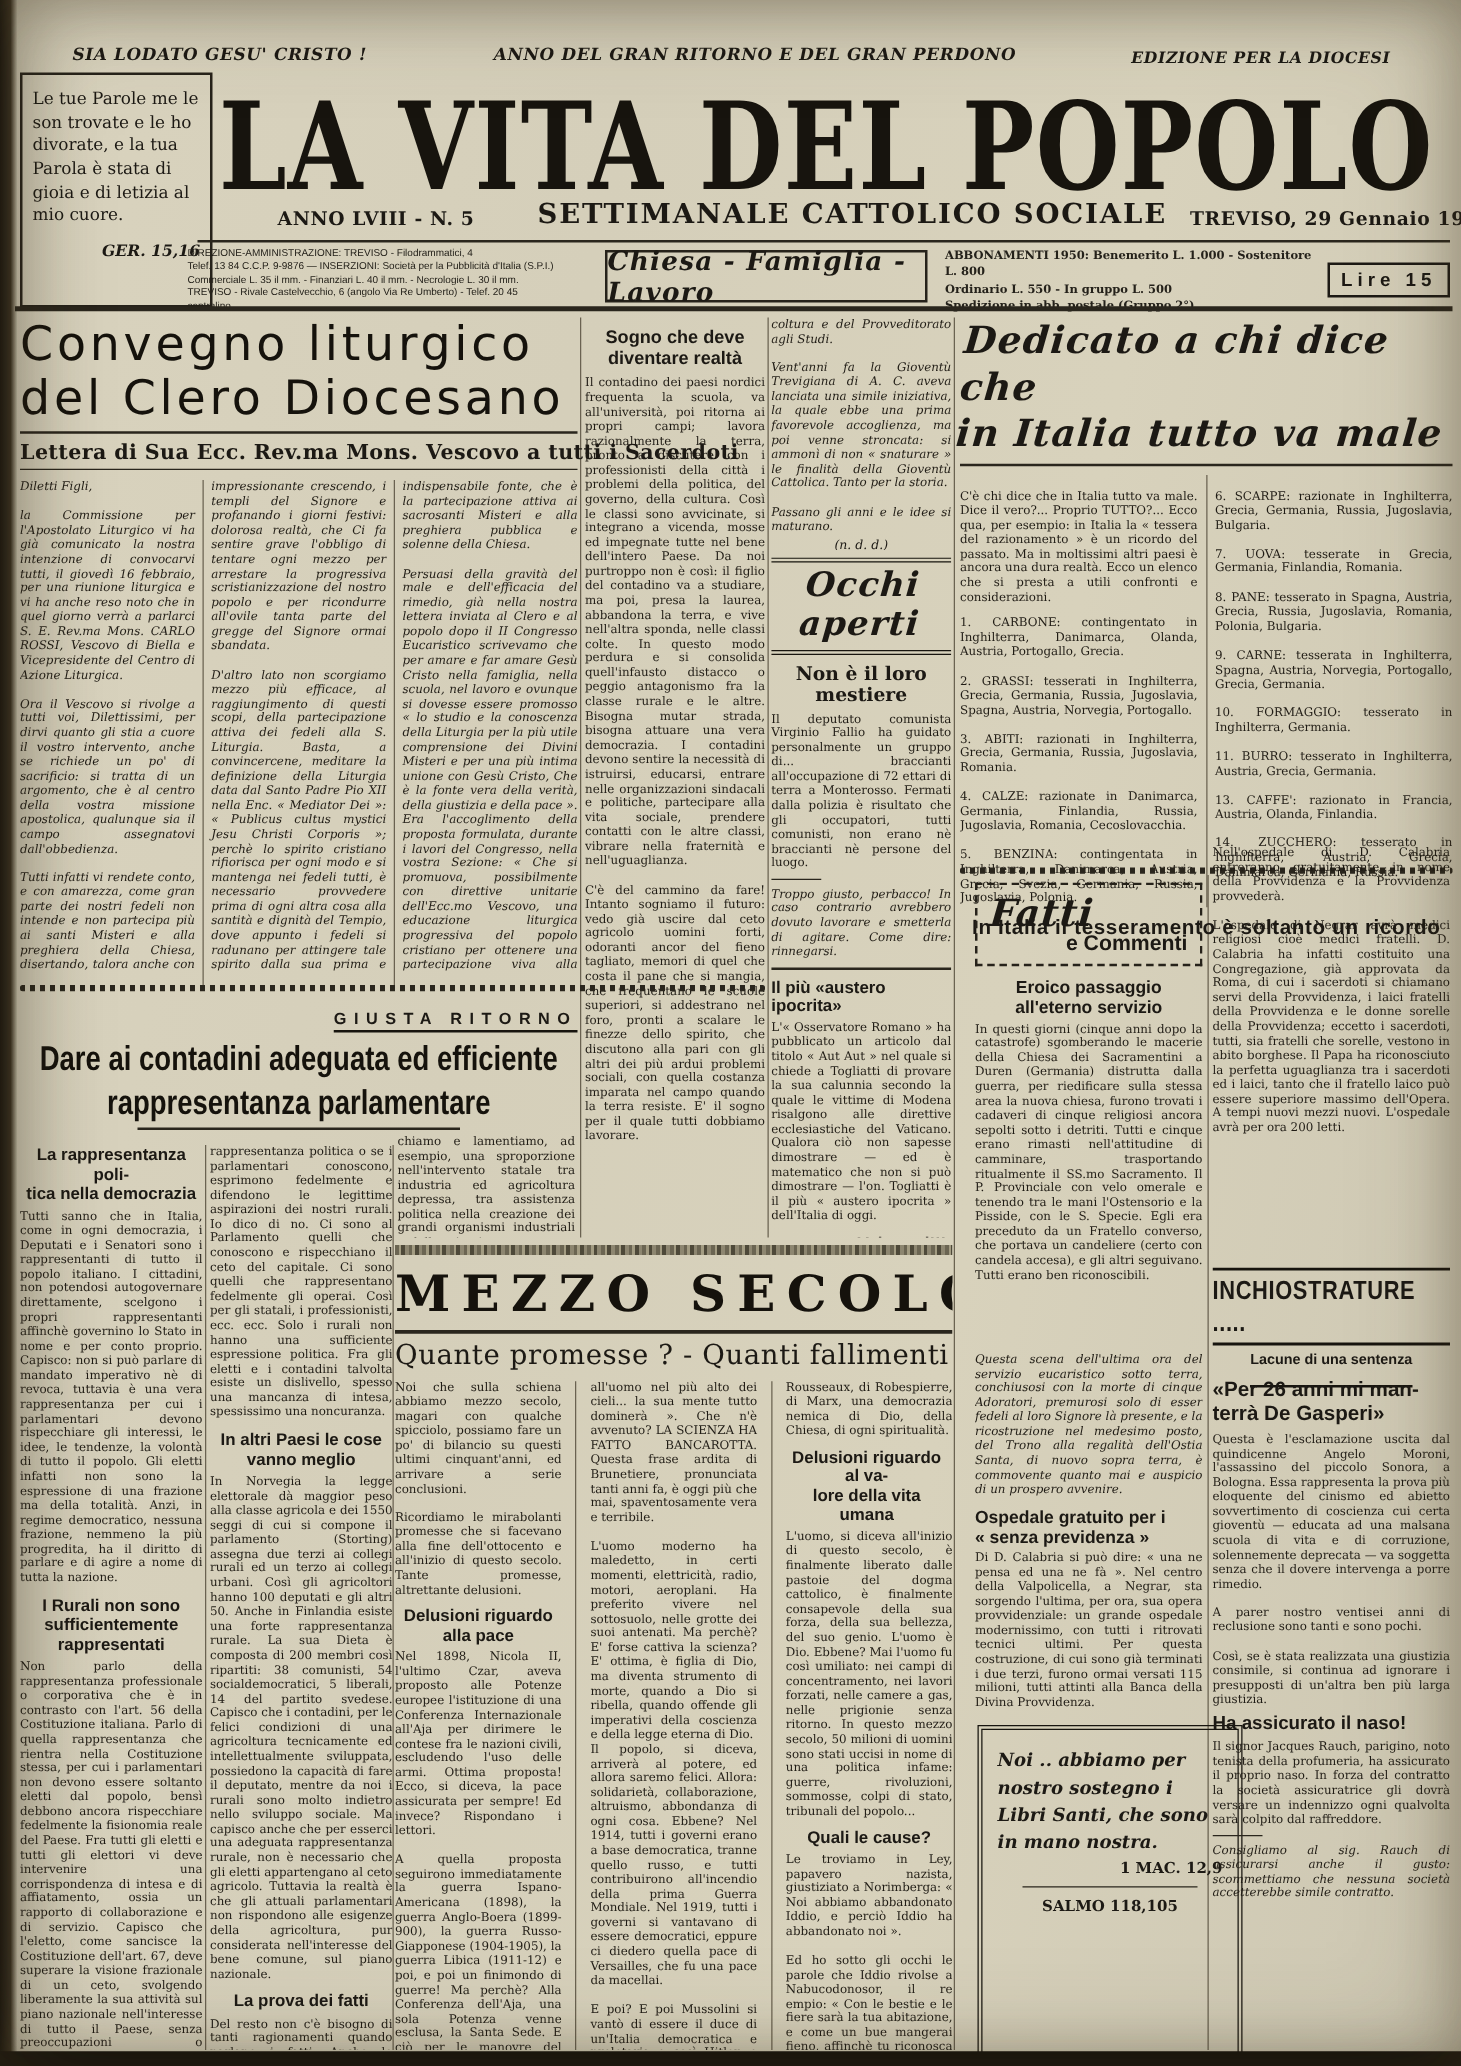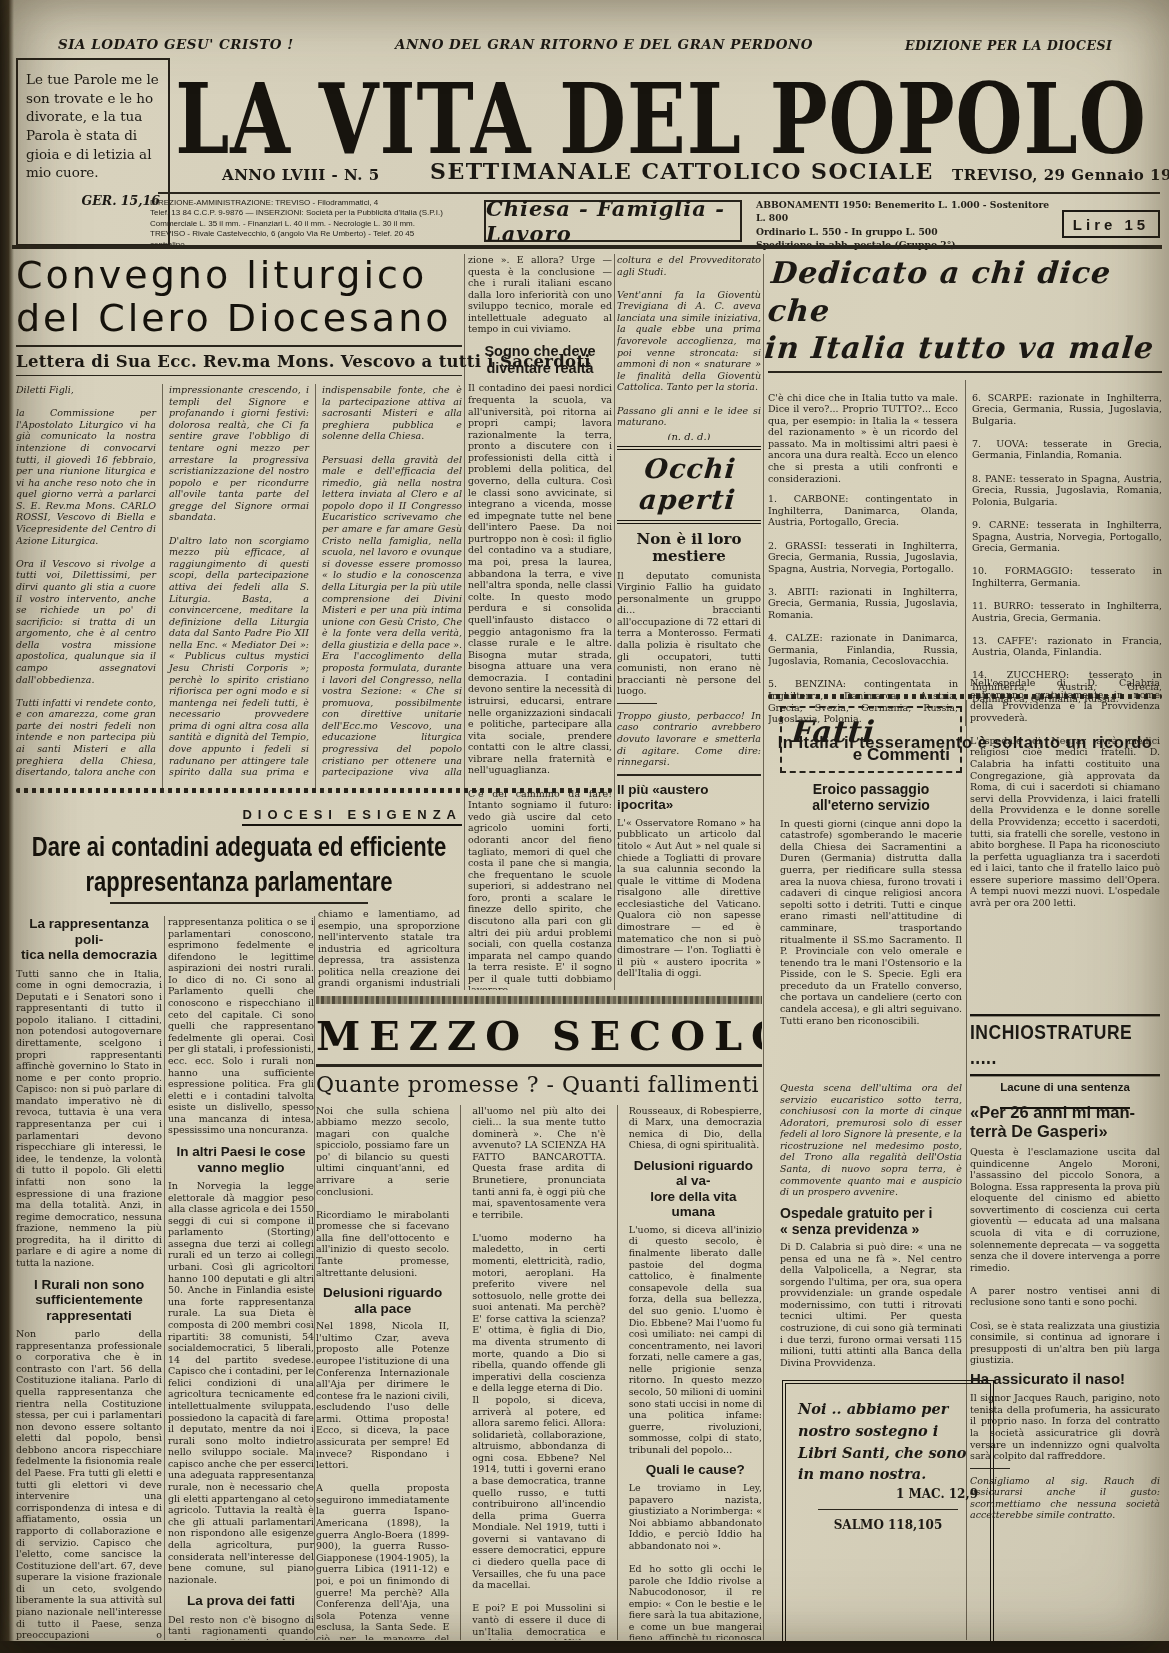--- a/index.html
+++ b/index.html
@@ -111,21 +111,20 @@
 Adesso dunque dobbiamo venire a quelle « direttive unitarie », che voi desiderate e che Noi vogliamo darvi, perchè il lavoro proceda con ordine in tutte le Parrocchie e Chiese della Città e Diocesi, e sia fruttuoso. Prima però riteniamo molto utile che tutti abbiate ad ascoltare la relazione che il suddetto Ecc.mo Vescovo di Biella farà al Clero il 16 febbraio, presso il Palazzo Filodrammatici, non essendo ancora il Seminario in condizioni di accoglierVi.
 
 Frattanto vi invitiamo a fervidamente raccomandare a Gesù e a Maria il nostro convegno e il lavoro liturgico, che lo seguirà, mentre di gran cuore benediciamo voi, i vostri fedeli e tutte le vostre sante iniziative.
 
 Treviso, Festa della Conversione di S. Paolo 1950, A. S.
 
 † ANTONIO, Vescovo</div>
   </div>
 
   <div class="abs col-block" style="left:468px;top:254px;width:144px;height:736px;">
-    <div class="body-txt">zione ». E allora? Urge — questa è la conclusione — che i rurali italiani escano dalla loro inferiorità con uno sviluppo tecnico, morale ed intellettuale adeguato al tempo in cui viviamo.</div>
     <div class="sec-sub" style="font-size:14.5px;margin:8px 0 6px 0;white-space:pre-line;">Sogno che deve
 diventare realtà</div>
     <div class="body-txt">Il contadino dei paesi nordici frequenta la scuola, va all'università, poi ritorna ai propri campi; lavora razionalmente la terra, pronto a discutere con i professionisti della città i problemi della politica, del governo, della cultura. Così le classi sono avvicinate, si integrano a vicenda, mosse ed impegnate tutte nel bene dell'intero Paese. Da noi purtroppo non è così: il figlio del contadino va a studiare, ma poi, presa la laurea, abbandona la terra, e vive nell'altra sponda, nelle classi colte. In questo modo perdura e si consolida quell'infausto distacco o peggio antagonismo fra la classe rurale e le altre. Bisogna mutar strada, bisogna attuare una vera democrazia. I contadini devono sentire la necessità di istruirsi, educarsi, entrare nelle organizzazioni sindacali e politiche, partecipare alla vita sociale, prendere contatti con le altre classi, vibrare nella fraternità e nell'uguaglianza.
 
 C'è del cammino da fare! Intanto sogniamo il futuro: vedo già uscire dal ceto agricolo uomini forti, odoranti ancor del fieno tagliato, memori di quel che costa il pane che si mangia, che frequentano le scuole superiori, si addestrano nel foro, pronti a scalare le finezze dello spirito, che discutono alla pari con gli altri dei più ardui problemi sociali, con quella costanza imparata nel campo quando la terra resiste. E' il sogno per il quale tutti dobbiamo lavorare.</div>
 
   </div>
 
   <div class="abs col-block" style="left:617px;top:254px;width:144px;height:186px;">
     <div class="body-txt italic">coltura e del Provveditorato agli Studi.
@@ -242,21 +241,21 @@
   </div>
   <div class="abs col-block" style="left:970px;top:1370px;width:190px;height:270px;">
     <div class="sec-sub" style="text-align:left;font-size:15px;margin:0 0 5px 0;">Ha assicurato il naso!</div>
     <div class="body-txt">Il signor Jacques Rauch, parigino, noto tenista della profumeria, ha assicurato il proprio naso. In forza del contratto la società assicuratrice gli dovrà versare un indennizzo ogni qualvolta sarà colpito dal raffreddore.</div>
     <div class="hline" style="width:40px;height:1px;margin:6px 0;"></div>
     <div class="body-txt italic">Consigliamo al sig. Rauch di assicurarsi anche il gusto: scommettiamo che nessuna società accetterebbe simile contratto.</div>
   </div>
 
   <div class="abs dotsep" style="left:16px;top:788px;width:596px;"></div>
   <div class="abs" style="left:16px;top:804px;width:446px;text-align:right;">
-    <span style="font-family:'Liberation Sans',sans-serif;font-weight:bold;font-size:13px;letter-spacing:6px;border-bottom:2px solid #17140e;padding-bottom:2px;">DIOCESI ESIGENZA</span>
+    <span style="font-family:'Liberation Sans',sans-serif;font-weight:bold;font-size:13px;letter-spacing:6px;border-bottom:2px solid #17140e;padding-bottom:2px;">GIUSTA RITORNO</span>
   </div>
   <div class="abs" style="left:16px;top:830px;width:446px;text-align:center;font-family:'Liberation Sans',sans-serif;font-weight:bold;font-size:22px;line-height:1.25;white-space:pre-line;transform:scaleY(1.25);transform-origin:center top;color:#15120c;">Dare ai contadini adeguata ed efficiente
 rappresentanza parlamentare</div>
   <div class="abs hline" style="left:110px;top:902px;width:258px;height:1.5px;"></div>
 
   <div class="abs col-block" style="left:16px;top:916px;width:146px;height:724px;">
     <div class="sec-sub" style="font-size:13.5px;white-space:pre-line;margin-bottom:5px;">La rappresentanza poli-
 tica nella democrazia</div>
     <div class="body-txt">Tutti sanno che in Italia, come in ogni democrazia, i Deputati e i Senatori sono i rappresentanti di tutto il popolo italiano. I cittadini, non potendosi autogovernare direttamente, scelgono i propri rappresentanti affinchè governino lo Stato in nome e per conto proprio. Capisco: non si può parlare di mandato imperativo nè di revoca, tuttavia è una vera rappresentanza per cui i parlamentari devono rispecchiare gli interessi, le idee, le tendenze, la volontà di tutto il popolo. Gli eletti infatti non sono la espressione di una frazione ma della totalità. Anzi, in regime democratico, nessuna frazione, nemmeno la più progredita, ha il diritto di parlare e di agire a nome di tutta la nazione.</div>
     <div class="sec-sub" style="font-size:13.5px;white-space:pre-line;margin:8px 0 5px 0;">I Rurali non sono

